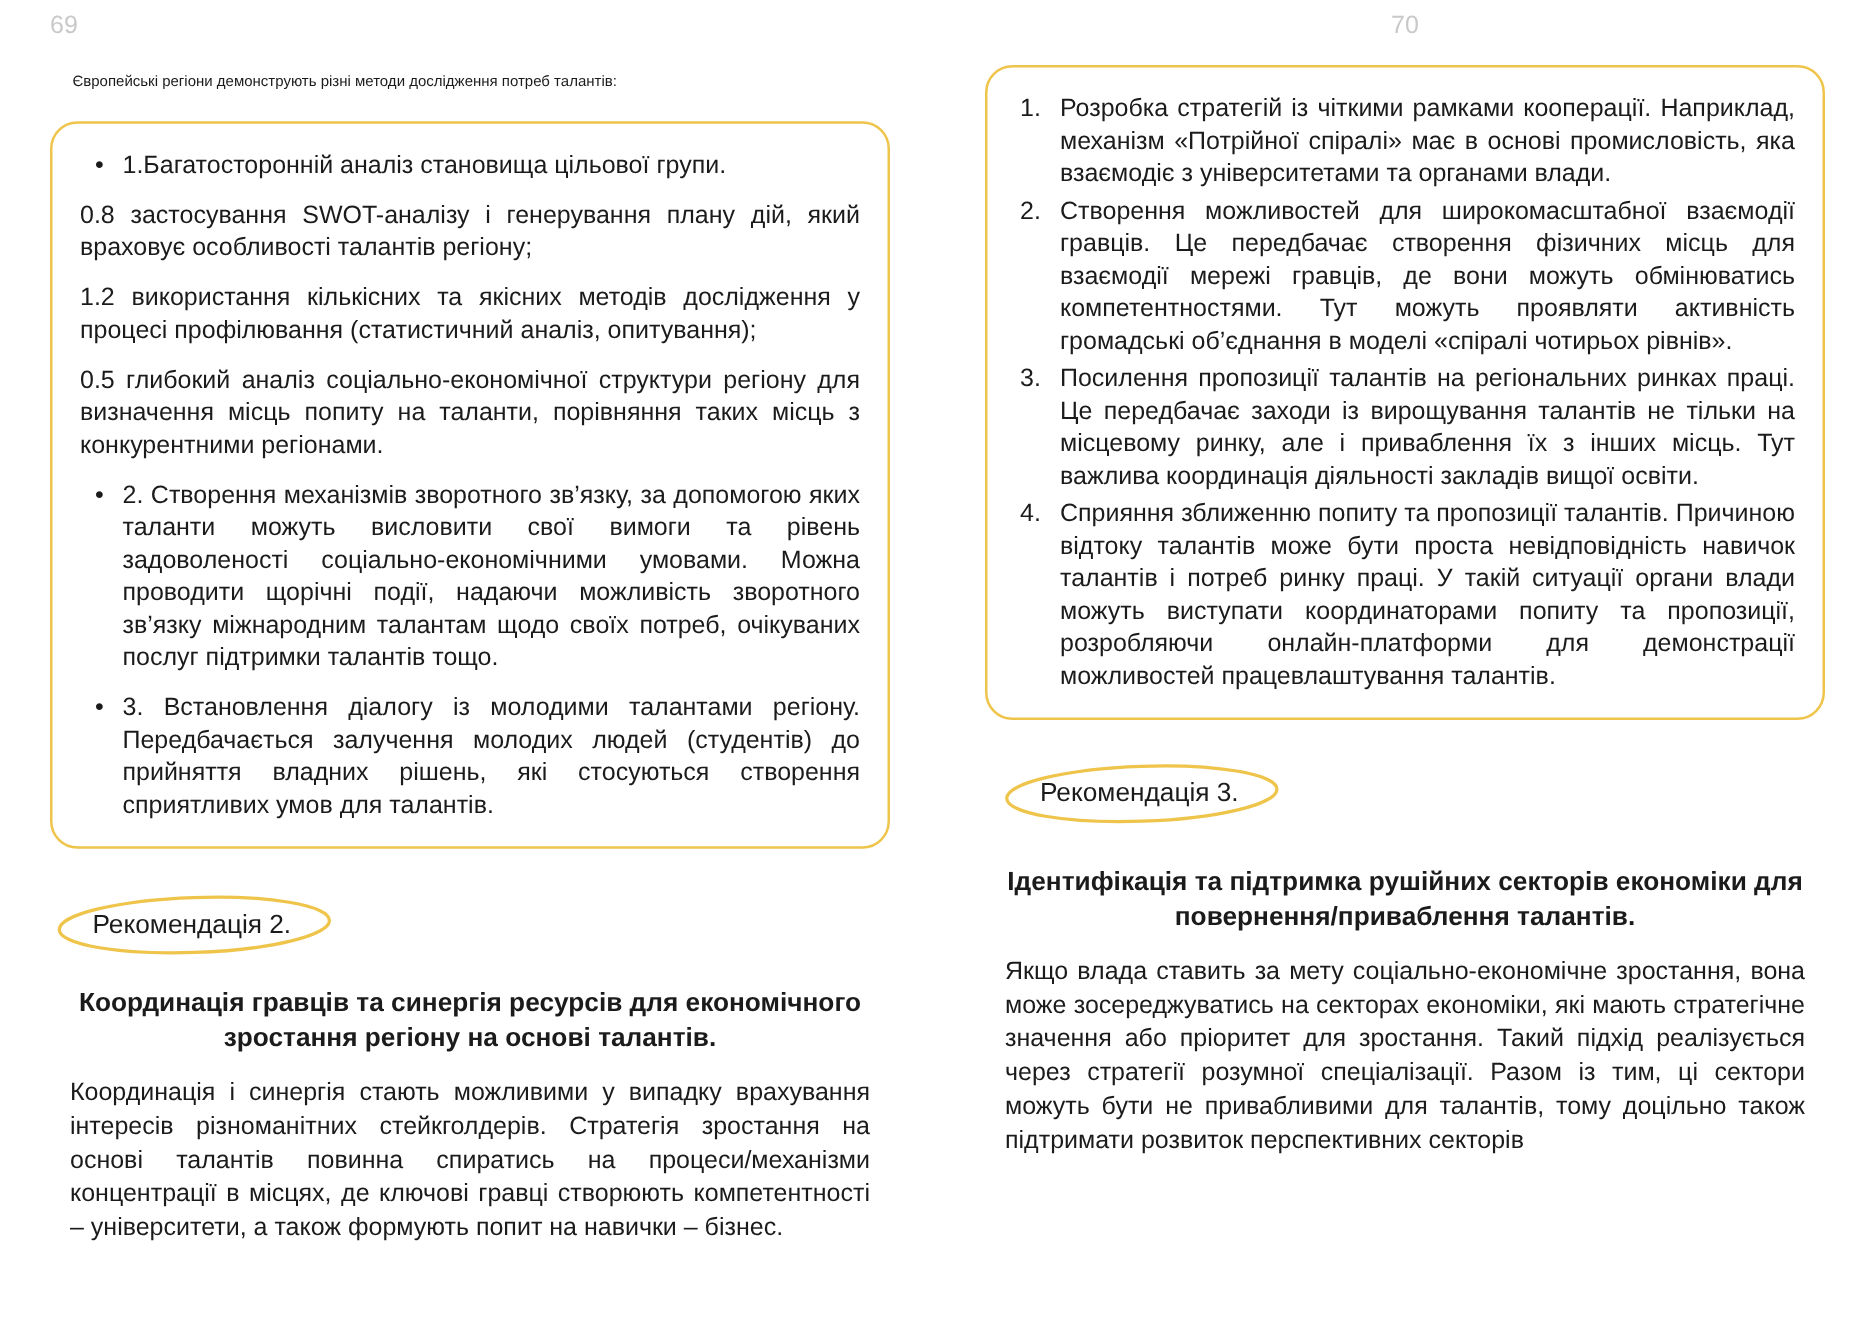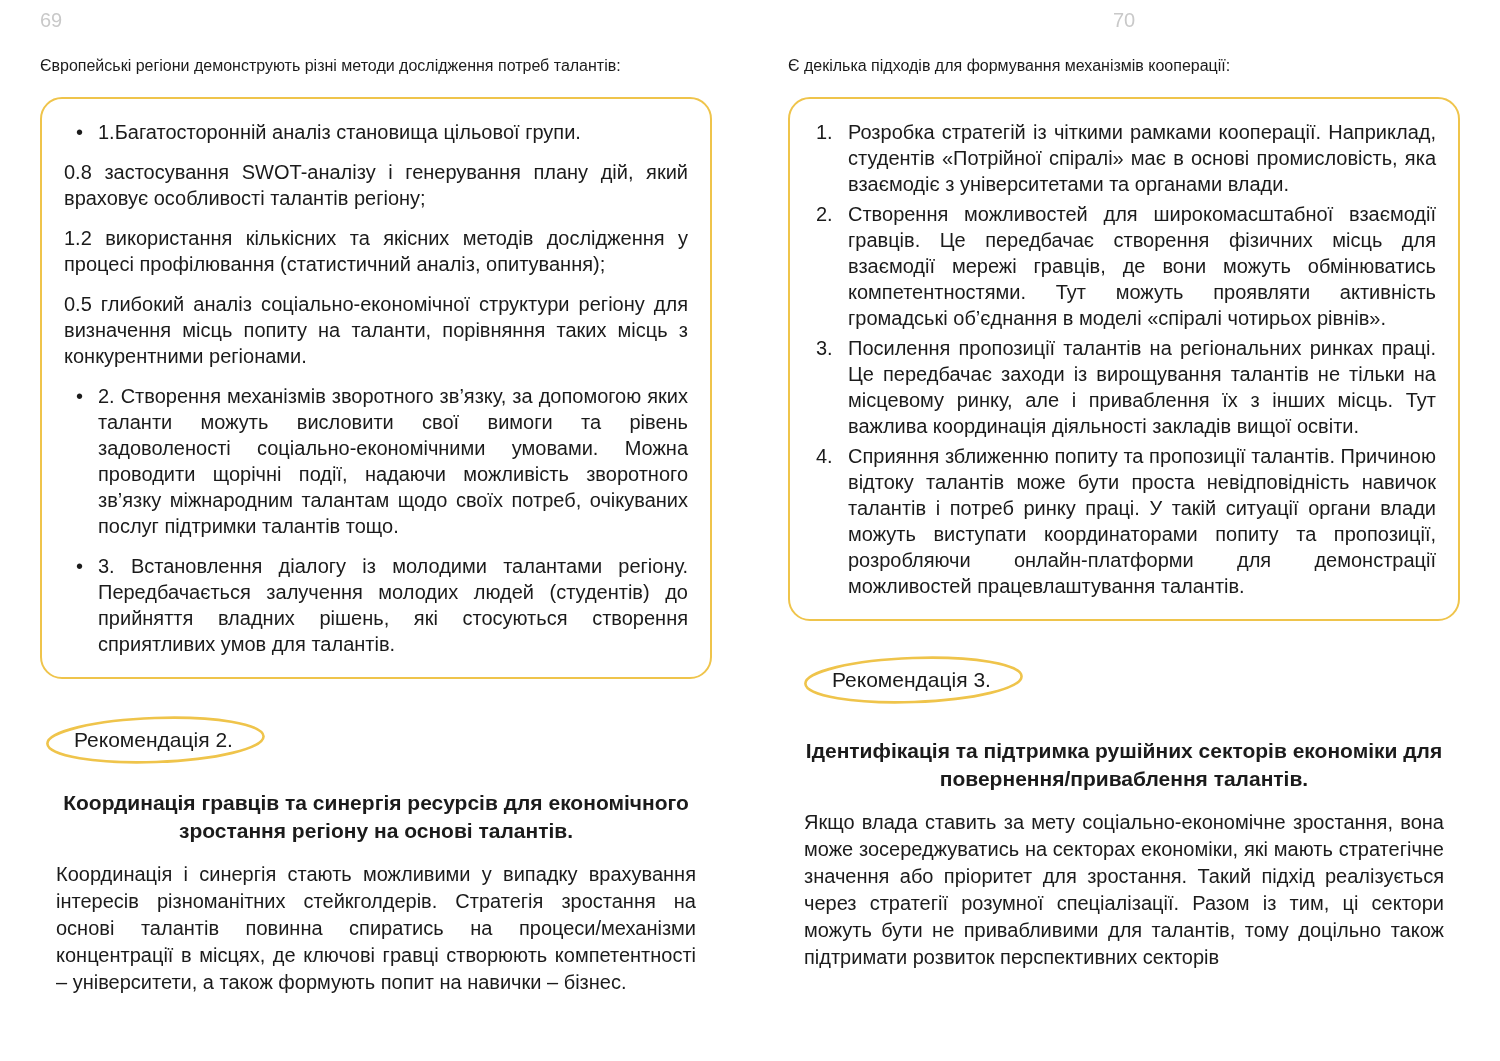--- a/index.html
+++ b/index.html
@@ -21,22 +21,22 @@
     padding:8px 40px 0 40px;
     width:1480px;height:1061px;
   }
   .page{flex:0 0 672px;width:672px;}
   .page-number{
     font-size:20px;line-height:24px;color:var(--page-number);
     height:24px;margin-bottom:20px;
   }
   .page-right .page-number{text-align:center;}
   .intro{
-    font-size:16px;line-height:27px;text-align:justify;
-    margin:0 0 18px 0;
+    font-size:12px;line-height:27px;text-align:justify;
+    margin:0 0 18px 18px;
   }
   .callout-box{
     border:2.5px solid var(--accent);
     border-radius:22px;
     padding:20px 22px 20px 22px;
   }
   
   .l-item{
     font-size:20px;line-height:26px;text-align:justify;
     margin-bottom:14px;
@@ -113,26 +113,25 @@
     </div>
 
     <h2 class="heading">Координація гравців та синергія ресурсів для економічного зростання регіону на основі талантів.</h2>
 
     <p class="body-par">Координація і синергія стають можливими у випадку врахування інтересів різноманітних стейкголдерів. Стратегія зростання на основі талантів повинна спиратись на процеси/механізми концентрації в місцях, де ключові гравці створюють компетентності – університети, а також формують попит на навички – бізнес.</p>
   </div>
 
   <div class="page page-right">
     <div class="page-number">70</div>
 
-    <p class="intro">Є декілька підходів для формування механізмів кооперації:</p>
 
     <div class="callout-box">
       <div class="n-item">
         <span class="n-num">1.</span>
-        <div class="n-text">Розробка стратегій із чіткими рамками кооперації. Наприклад, студентів «Потрійної спіралі» має в основі промисловість, яка взаємодіє з університетами та органами влади.</div>
+        <div class="n-text">Розробка стратегій із чіткими рамками кооперації. Наприклад, механізм «Потрійної спіралі» має в основі промисловість, яка взаємодіє з університетами та органами влади.</div>
       </div>
       <div class="n-item">
         <span class="n-num">2.</span>
         <div class="n-text">Створення можливостей для широкомасштабної взаємодії гравців. Це передбачає створення фізичних місць для взаємодії мережі гравців, де вони можуть обмінюватись компетентностями. Тут можуть проявляти активність громадські об’єднання в моделі «спіралі чотирьох рівнів».</div>
       </div>
       <div class="n-item">
         <span class="n-num">3.</span>
         <div class="n-text">Посилення пропозиції талантів на регіональних ринках праці. Це передбачає заходи із вирощування талантів не тільки на місцевому ринку, але і приваблення їх з інших місць. Тут важлива координація діяльності закладів вищої освіти.</div>
       </div>
       <div class="n-item">

